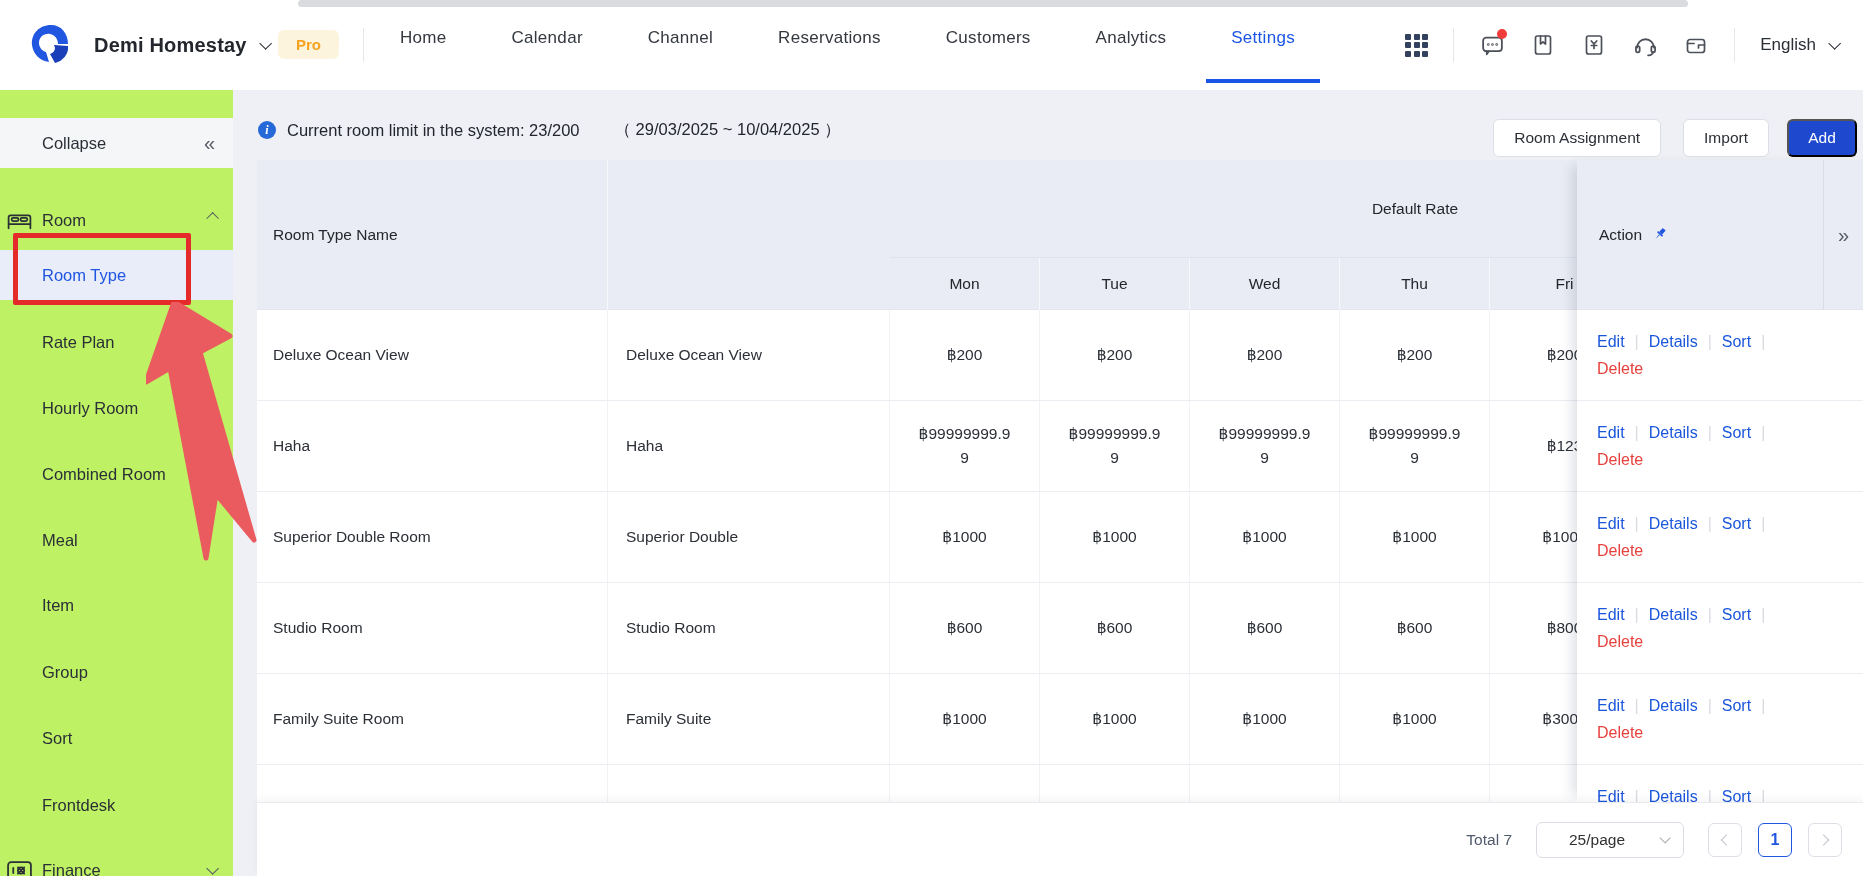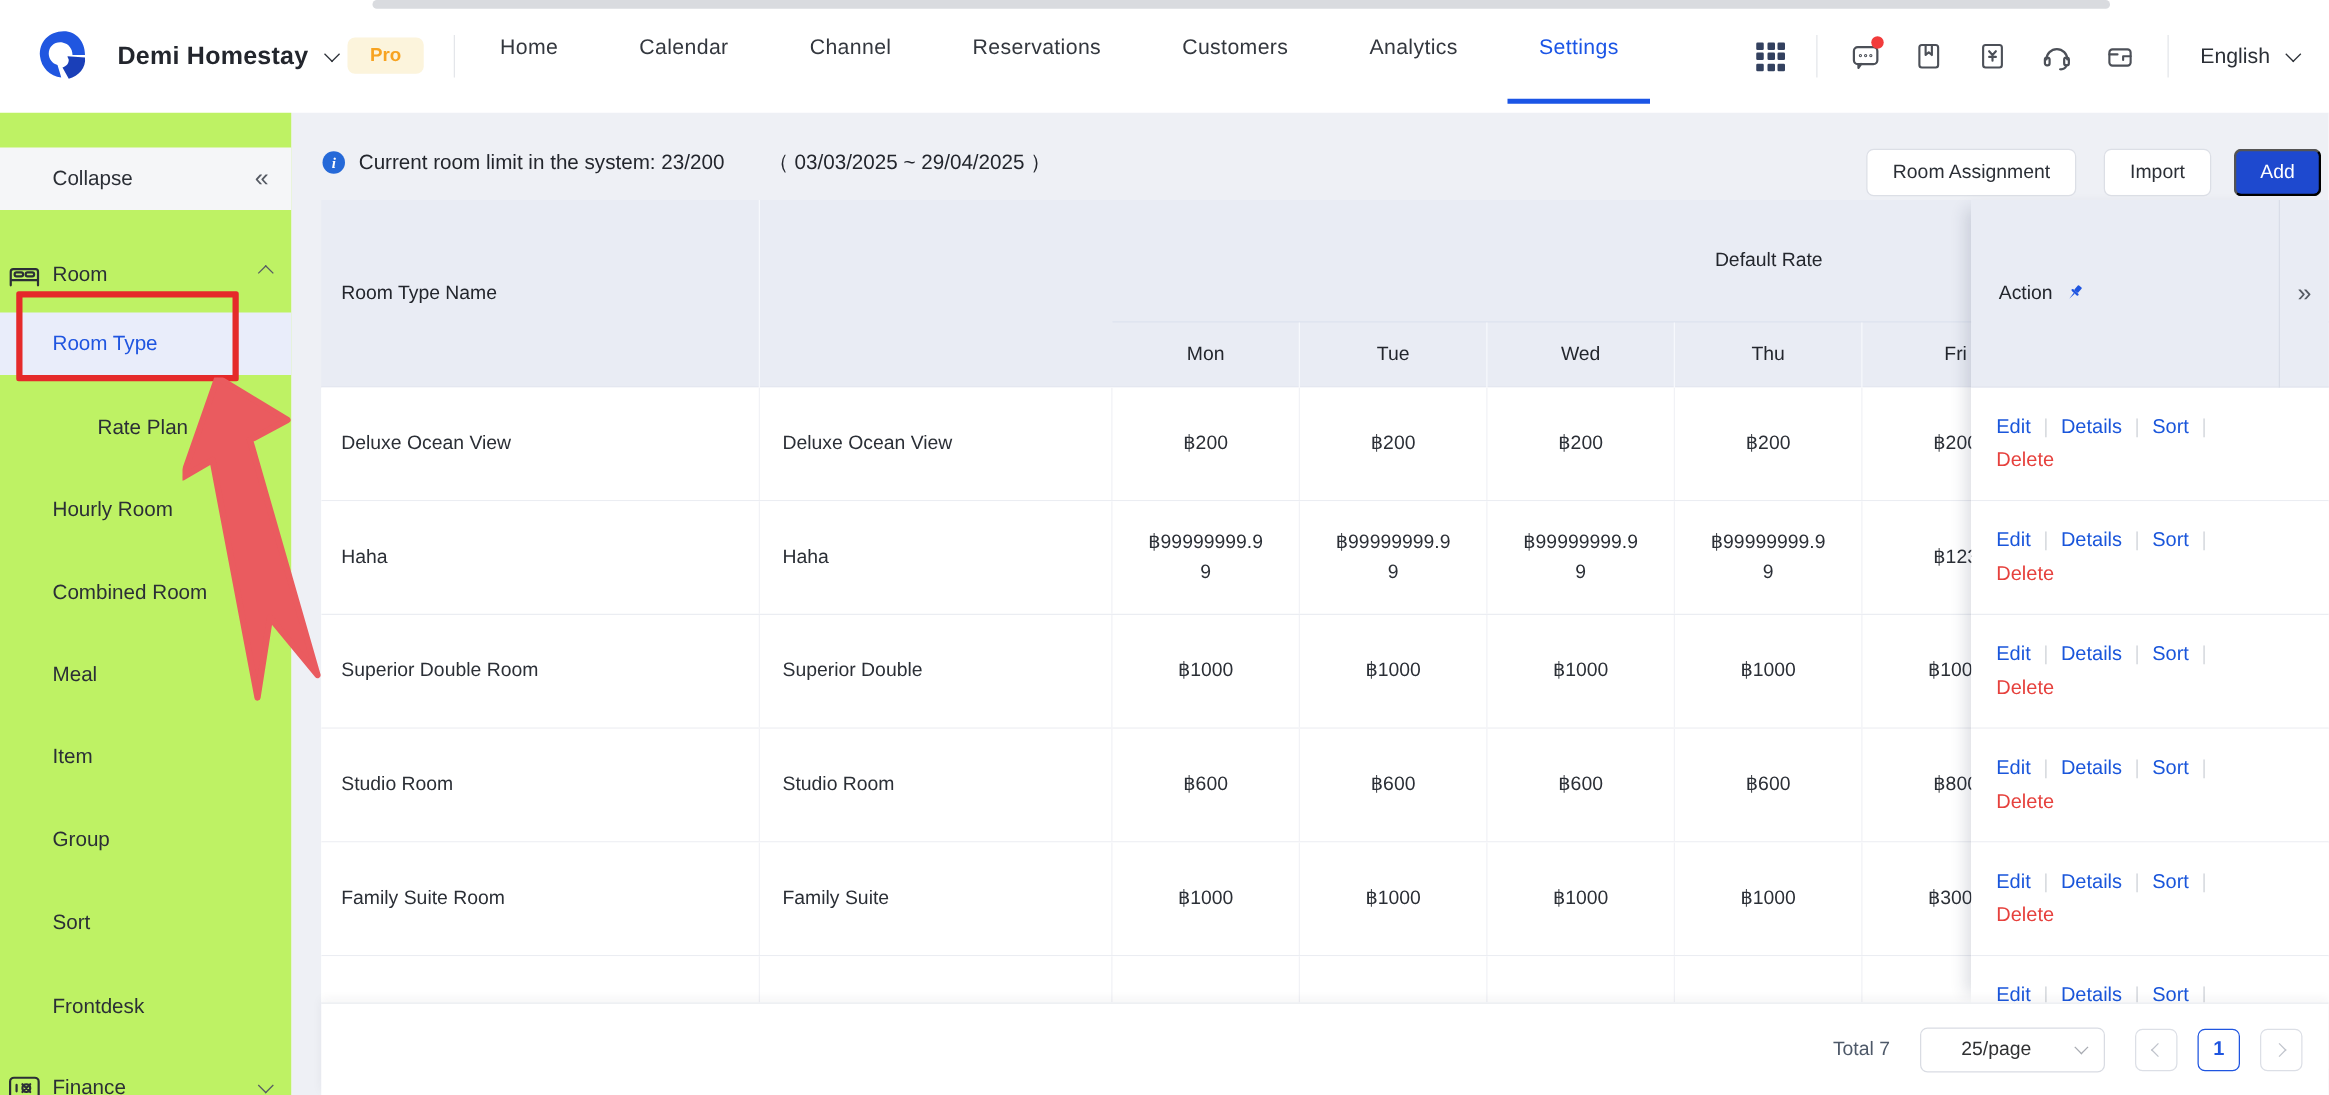--- a/index.html
+++ b/index.html
@@ -209,21 +209,21 @@
           <rect x="14" y="10.5" width="6.5" height="3" rx="1.4"></rect>
         </svg>
       </span>
       <span class="lbl">Room</span>
       <span class="right chev up"></span>
     </div>
 
     <div class="side-row active" style="top:160px;">
       <span class="lbl">Room Type</span>
     </div>
-    <div class="side-row" style="top:227px;padding-left:36px;">
+    <div class="side-row" style="top:227px;">
       <span class="lbl">Rate Plan</span>
     </div>
     <div class="side-row" style="top:293px;">
       <span class="lbl">Hourly Room</span>
     </div>
     <div class="side-row" style="top:359px;">
       <span class="lbl">Combined Room</span>
     </div>
     <div class="side-row" style="top:425px;">
       <span class="lbl">Meal</span>
@@ -257,21 +257,21 @@
     <svg class="anno-arrow" viewBox="0 0 132 266">
       <polygon points="28,0 0,80 24,66 60,256 70,192 108,238 54,50 84,34" fill="#ea5b5f" stroke="#ea5b5f" stroke-width="5" stroke-linejoin="round"></polygon>
     </svg>
   </aside>
 
   <main class="main">
 
     <div class="info-row">
       <span class="info-ico">i</span>
       <span>Current room limit in the system: 23/200</span>
-      <span class="info-range">（ 03/03/2025 ~ 29/04/2025 ）</span>
+      <span class="info-range">（ 29/03/2025 ~ 10/04/2025 ）</span>
     </div>
 
     <div class="toolbar">
       <button class="btn ghost">Room Assignment</button>
       <button class="btn ghost">Import</button>
       <button class="btn primary">Add</button>
     </div>
 
     <section class="card">
 

